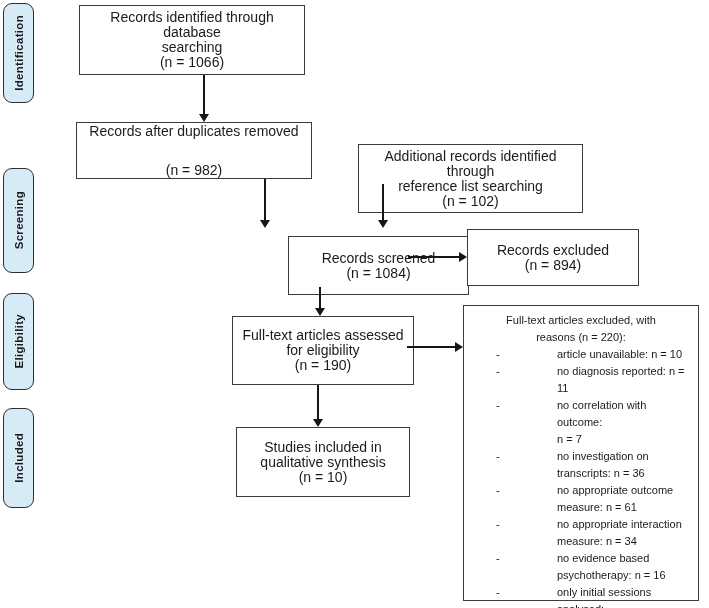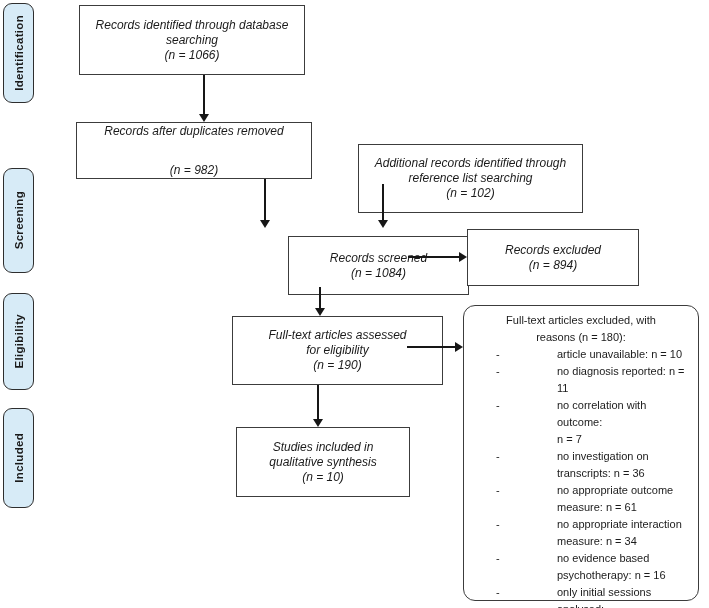--- a/index.html
+++ b/index.html
@@ -37,23 +37,22 @@
   .fbox {
     position: absolute;
     background: #ffffff;
     border: 1.6px solid #3c3c3c;
     box-sizing: border-box;
     display: flex;
     flex-direction: column;
     align-items: center;
     justify-content: center;
     text-align: center;
-    font-size: 12px;
+    font-size: 14px;
     line-height: 15px;
-    font-style: italic;
   }
   
   .bigbox {
     position: absolute;
     background: #ffffff;
     border: 1.6px solid #3c3c3c;
     box-sizing: border-box;
     font-size: 11px;
     line-height: 17px;
     padding-top: 6px;
@@ -120,35 +119,35 @@
   <div class="fbox" style="left:241px;top:236px;width:181px;height:59px;margin-left:47px;">
     <div>Records screened</div>
     <div>(n = 1084)</div>
   </div>
 
   <div class="fbox" style="left:467px;top:229px;width:172px;height:57px;">
     <div>Records excluded</div>
     <div>(n = 894)</div>
   </div>
 
-  <div class="fbox" style="left:232px;top:316px;width:211px;height:69px;">
+  <div class="fbox" style="left:232px;top:316px;width:182px;height:69px;">
     <div>Full-text articles assessed</div>
     <div>for eligibility</div>
     <div>(n = 190)</div>
   </div>
 
   <div class="fbox" style="left:236px;top:427px;width:174px;height:70px;">
     <div>Studies included in</div>
     <div>qualitative synthesis</div>
     <div>(n = 10)</div>
   </div>
 
-  <div class="bigbox" style="left:463px;top:305px;width:236px;height:296px;border-radius:12px;">
+  <div class="bigbox" style="left:463px;top:305px;width:236px;height:296px;">
     <div class="bigtitle">Full-text articles excluded, with</div>
-    <div class="bigtitle">reasons (n = 180):</div>
+    <div class="bigtitle">reasons (n = 220):</div>
 
     <div class="item">
       <span class="dash">-</span>
       <span class="itemtext"><span>article unavailable: n = 10</span></span>
     </div>
     <div class="item">
       <span class="dash">-</span>
       <span class="itemtext"><span>no diagnosis reported: n = 11</span></span>
     </div>
     <div class="item">

